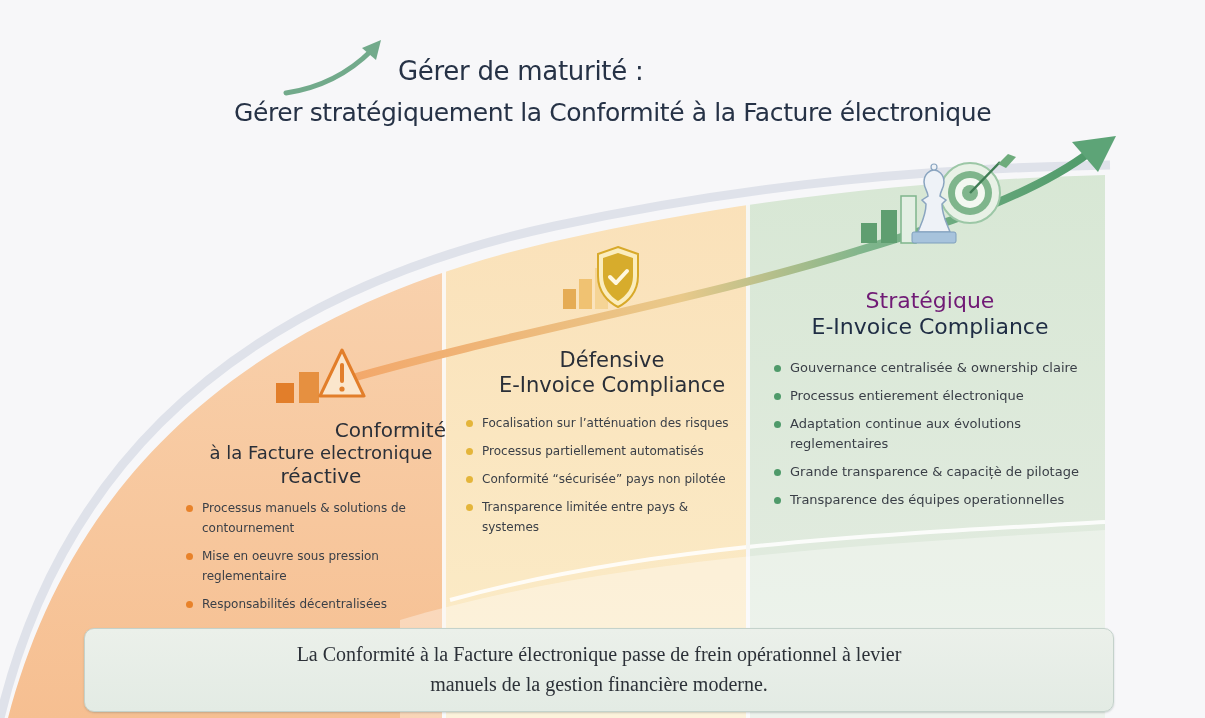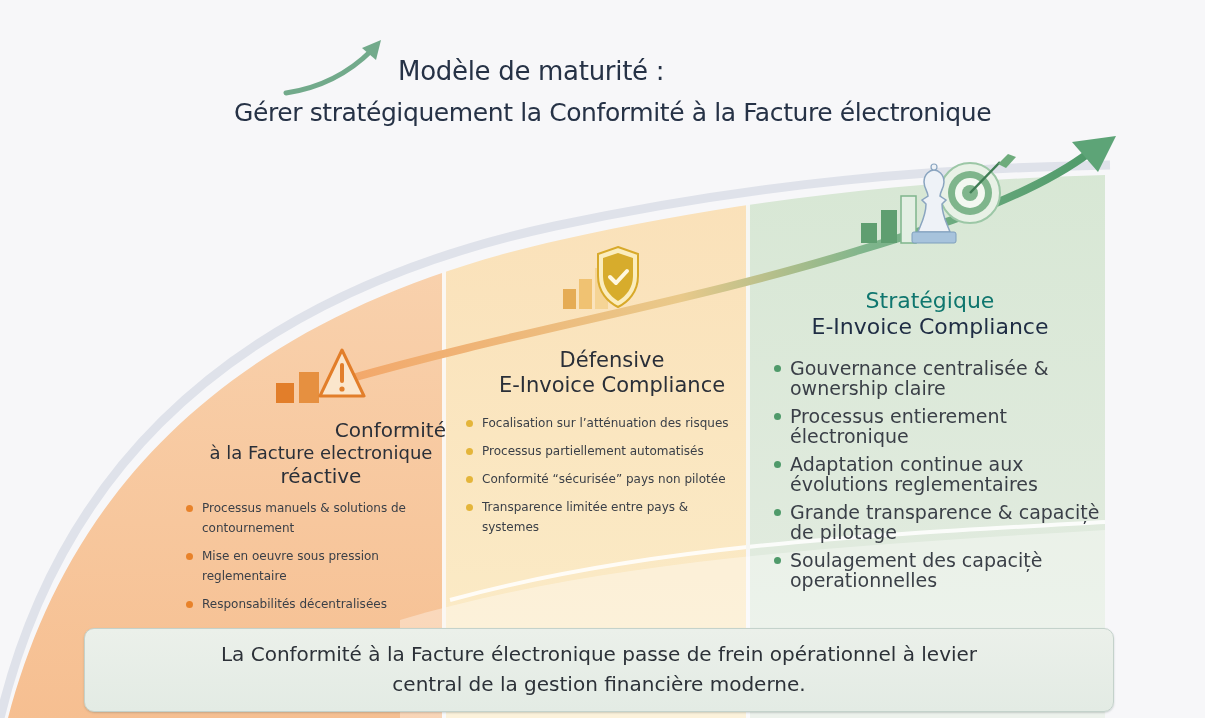--- a/index.html
+++ b/index.html
@@ -40,21 +40,21 @@
     }
 
     .footer-box {
       position: absolute; left: 84px; top: 628px; width: 1030px; height: 84px;
       border-radius: 10px;
       background: linear-gradient(180deg, #ebf0ea 0%, #e3ebe4 100%);
       border: 1px solid #c4d2cb;
       box-shadow: 0 1px 2px rgba(70,90,90,0.25);
       text-align: center;
       font-size: 20px; color: #2c3138; line-height: 30px;
-      box-sizing: border-box; padding-top: 10px;
+      box-sizing: border-box; padding-top: 10px; font-family: Liberation Serif, serif;
     }
   </style>
 </head>
 <body>
 
 <svg class="bg" width="1205" height="718" viewBox="0 0 1205 718">
   <defs>
     <linearGradient id="gReact" x1="0" y1="0" x2="0" y2="1">
       <stop offset="0" stop-color="#f9d6b4"></stop>
       <stop offset="1" stop-color="#f6bf91"></stop>
@@ -125,21 +125,21 @@
   <circle cx="112" cy="45" r="15" fill="#f3f8f1"></circle>
   <circle cx="112" cy="45" r="8" fill="#7fb58c"></circle>
   <line x1="112" y1="45" x2="142" y2="14" stroke="#3f7d54" stroke-width="2.5"></line>
   <path d="M 140 16 L 150 6 L 158 9 L 148 20 Z" fill="#6eac7c"></path>
 
   <path d="M 66 34 C 66 26, 72 22, 76 22 C 80 22, 86 26, 86 34 C 86 40, 82 44, 82 48 L 88 52 L 84 56 C 84 68, 90 78, 92 84 L 60 84 C 62 78, 68 68, 68 56 L 64 52 L 70 48 C 70 44, 66 40, 66 34 Z" fill="#eef2f7" stroke="#8aa5c0" stroke-width="1.5"></path>
   <circle cx="76" cy="19" r="3" fill="#eef2f7" stroke="#8aa5c0" stroke-width="1.2"></circle>
   <rect x="54" y="84" width="44" height="11" rx="2" fill="#a7c3dc" stroke="#7f9fbd" stroke-width="1"></rect>
 </svg>
 
-<div class="title-1">Modèle de maturité :</div>
+<div class="title-1">Gérer de maturité :</div>
 <div class="title-2">Gérer stratégiquement la Conformité à la Facture électronique</div>
 
 <div class="stage-heading" style="left:196px; top:418px; width:250px;">
   <span class="l1" style="font-size:20px;text-align:right;">Conformité</span>
   <span class="l2" style="font-size:18px;">à la Facture electronique</span>
   <span class="l3" style="font-size:20px;">réactive</span>
 </div>
 <ul class="bullets" style="left:184px; top:498px; width:252px;">
   <li><span class="dot" style="background:#e8822a;"></span><span>Processus manuels &amp; solutions de contournement</span></li>
   <li><span class="dot" style="background:#e8822a;"></span><span>Mise en oeuvre sous pression reglementaire</span></li>
@@ -151,27 +151,27 @@
   <span class="l2" style="font-size:21px;">E-Invoice Compliance</span>
 </div>
 <ul class="bullets" style="left:464px; top:413px; width:280px;">
   <li><span class="dot" style="background:#e4b53a;"></span><span>Focalisation sur l’atténuation des risques</span></li>
   <li><span class="dot" style="background:#e4b53a;"></span><span>Processus partiellement automatisés</span></li>
   <li><span class="dot" style="background:#e4b53a;"></span><span>Conformité “sécurisée” pays non pilotée</span></li>
   <li><span class="dot" style="background:#e4b53a;"></span><span>Transparence limitée entre pays &amp; systemes</span></li>
 </ul>
 
 <div class="stage-heading" style="left:780px; top:288px; width:300px;">
-  <span class="l1" style="font-size:22px; color:#0f766e;">Stratégique</span>
+  <span class="l1" style="font-size:22px; color:#701a75;">Stratégique</span>
   <span class="l2" style="font-size:22px; color:#1f2d44;">E-Invoice Compliance</span>
 </div>
-<ul class="bullets" style="left:772px; top:358px; width:336px; font-size:19px;">
+<ul class="bullets" style="left:772px; top:358px; width:336px; font-size:13px;">
   <li><span class="dot" style="background:#4f9a6a;"></span><span>Gouvernance centralisée &amp; ownership claire</span></li>
   <li><span class="dot" style="background:#4f9a6a;"></span><span>Processus entierement électronique</span></li>
   <li><span class="dot" style="background:#4f9a6a;"></span><span>Adaptation continue aux évolutions reglementaires</span></li>
   <li><span class="dot" style="background:#4f9a6a;"></span><span>Grande transparence &amp; capacițè de pilotage</span></li>
-  <li><span class="dot" style="background:#4f9a6a;"></span><span>Soulagement des capacițè operationnelles</span></li>
+  <li><span class="dot" style="background:#4f9a6a;"></span><span>Transparence des équipes operationnelles</span></li>
 </ul>
 
 <div class="footer-box">
   <div>La Conformité à la Facture électronique passe de frein opérationnel à levier</div>
-  <div>central de la gestion financière moderne.</div>
+  <div>manuels de la gestion financière moderne.</div>
 </div>
 
 </body></html>

